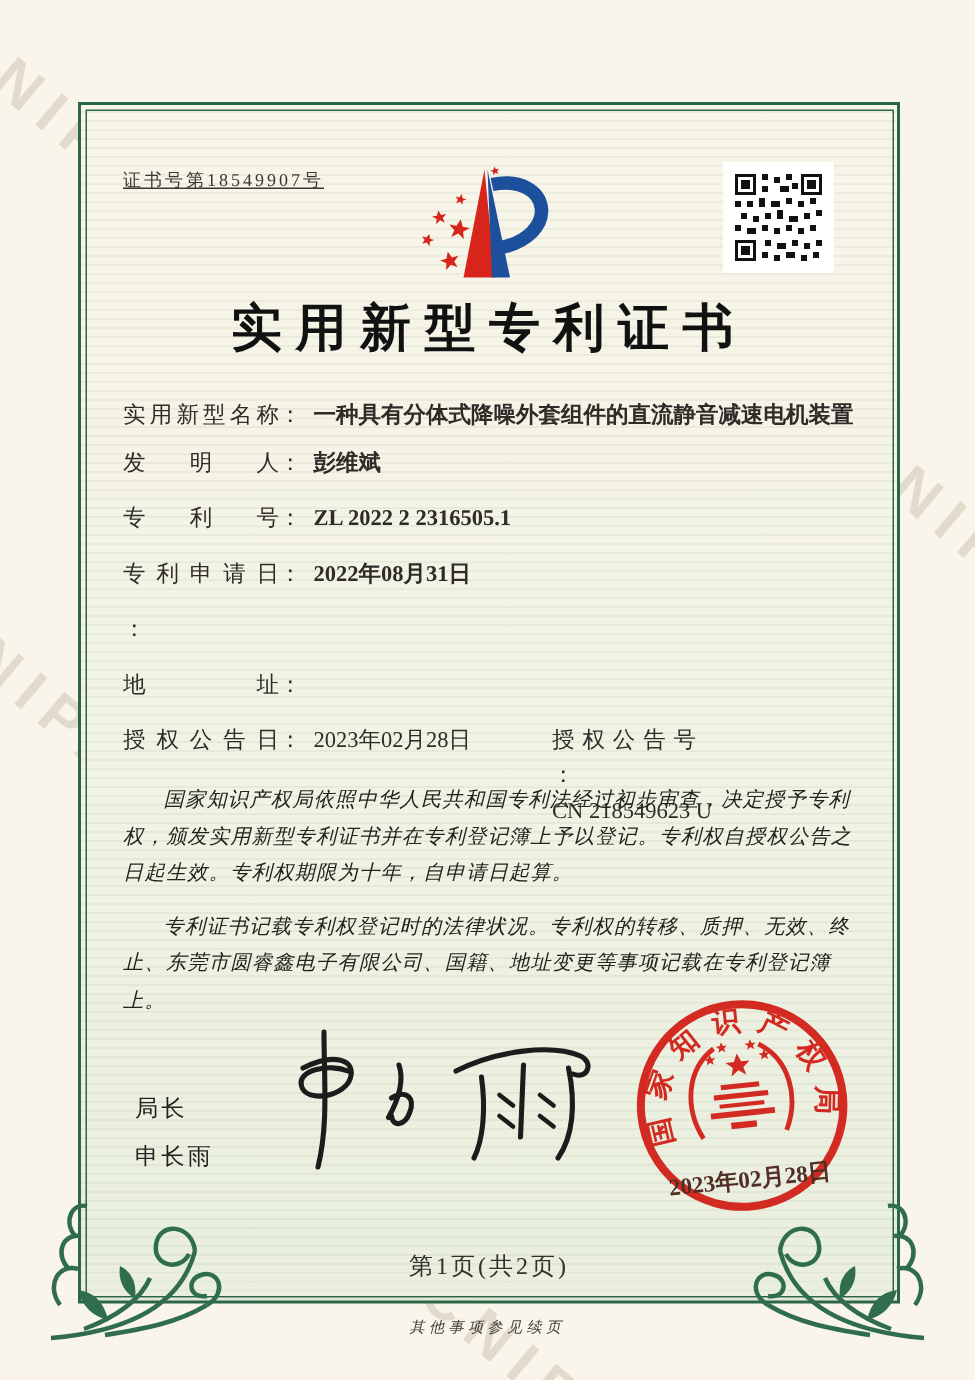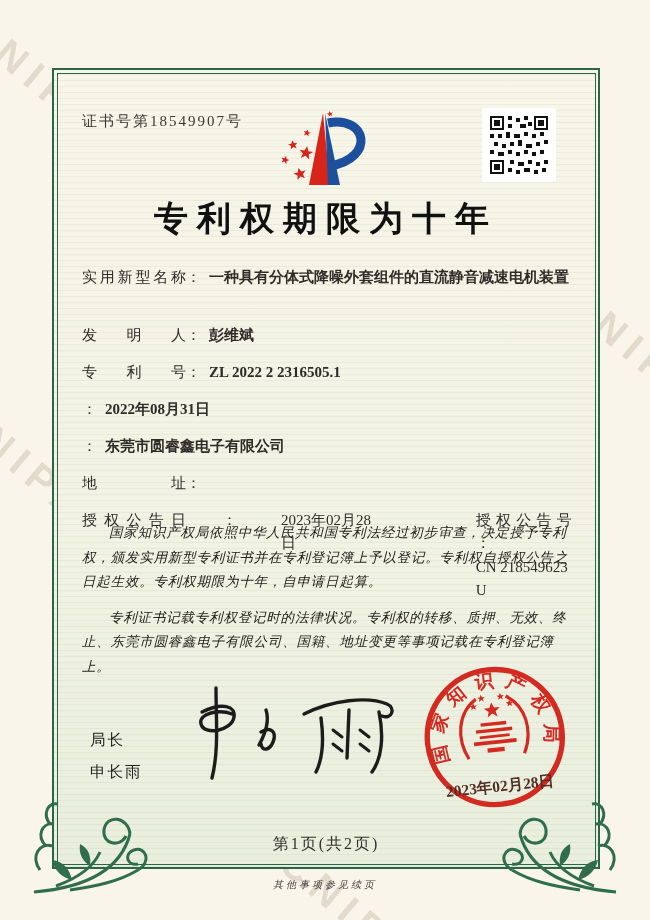--- a/index.html
+++ b/index.html
@@ -8,33 +8,33 @@
        font-family:"Liberation Serif","DejaVu Serif",serif;color:#2e2b28;}
   .watermark{position:absolute;font-family:"Liberation Sans","DejaVu Sans",sans-serif;
        font-size:40px;font-weight:bold;letter-spacing:9px;color:#c3b69d;opacity:.42;
        transform:rotate(40deg);transform-origin:left top;pointer-events:none;white-space:nowrap;}
   .frame{position:absolute;left:52px;top:68px;width:544px;height:797px;
        border:2.5px solid #2a6647;
        background:
          repeating-linear-gradient(0deg, rgba(110,150,110,.09) 0 1px, rgba(0,0,0,0) 1px 6px),
          linear-gradient(#f8f5e9 0%, #f2f3e4 55%, #e9eedd 100%);}
   .frame-inner{position:absolute;inset:2.5px;border:1.5px solid #2a6647;pointer-events:none;}
-  .certno{position:absolute;left:28px;top:42px;font-size:15px;letter-spacing:2px;color:#3a3733;}
+  .certno{position:absolute;left:28px;top:42px;font-size:12px;letter-spacing:2px;color:#3a3733;text-decoration:underline;}
   .logo{position:absolute;left:210px;top:34px;}
   .qrbox{position:absolute;left:428px;top:38px;width:74px;height:74px;background:#fff;
        display:flex;align-items:center;justify-content:center;}
   .title{position:absolute;left:0;top:126px;width:100%;text-align:center;
        font-size:34px;font-weight:bold;letter-spacing:9px;color:#111;}
   .fields{position:absolute;left:28px;top:196px;right:16px;font-size:15px;}
   .row{display:flex;margin-bottom:13.5px;line-height:23.5px;}
-  .row.first{margin-bottom:34px;}
+  .row.first{margin-bottom:8px;}
   .lbl{display:inline-block;width:104px;text-align:justify;text-align-last:justify;flex:none;}
   .colon{flex:none;margin-right:8px;}
   .val{flex:1;font-weight:bold;}
-  .grantrow{display:flex;line-height:23.5px;gap:36px;}
+  .grantrow{display:flex;line-height:23.5px;}
   .grant2{margin-left:54px;display:flex;flex-direction:column;}
   .grant2 .lbl{width:96px;}
   .paras{position:absolute;left:28px;top:451px;right:16px;font-size:13.5px;line-height:1.82;
        letter-spacing:.8px;font-style:italic;color:#24211e;}
   .paras p{margin:0 0 11px 0;text-indent:2em;}
   .signer{position:absolute;left:36px;top:662px;font-size:15.5px;line-height:1;color:#222;
        font-family:Liberation Serif, serif;}
   .signer div{margin-bottom:16px;letter-spacing:2px;}
   .sig{position:absolute;left:128px;top:612px;}
   .seal{position:absolute;left:366px;top:592px;transform:rotate(-6deg);opacity:.94;}
@@ -125,45 +125,45 @@
           <rect x="54" y="44" width="4" height="4"></rect>
         <rect x="18" y="52" width="4" height="4"></rect>
           <rect x="26" y="54" width="4" height="4"></rect>
           <rect x="34" y="52" width="6" height="4"></rect>
         <rect x="44" y="54" width="4" height="4"></rect>
           <rect x="52" y="52" width="4" height="4"></rect>
       </g>
     </svg>
   </div>
 
-  <div class="title">专利权期限为十年</div>
+  <div class="title">实用新型专利证书</div>
 
   <div class="fields">
     <div class="row first">
       <span class="lbl">实用新型名称</span>
         <span class="colon">：</span>
         <span class="val">一种具有分体式降噪外套组件的直流静音减速电机装置</span>
     </div>
     <div class="row">
       <span class="lbl">发明人</span>
         <span class="colon">：</span>
         <span class="val">彭维斌</span>
     </div>
     <div class="row">
       <span class="lbl">专利号</span>
         <span class="colon">：</span>
         <span class="val">ZL 2022 2 2316505.1</span>
     </div>
     <div class="row">
+      <span class="lbl">专利申请日</span>
         <span class="colon">：</span>
         <span class="val">2022年08月31日</span>
     </div>
     <div class="row">
         <span class="colon">：</span>
-        <span class="val">东莞市圆睿鑫电子有限公司</span>
     </div>
     <div class="row">
       <span class="lbl">地址</span>
         <span class="colon">：</span>
     </div>
     <div class="grantrow">
       <span class="lbl">授权公告日</span>
         <span class="colon">：</span>
         <span>2023年02月28日</span>
       <span class="grant2">

